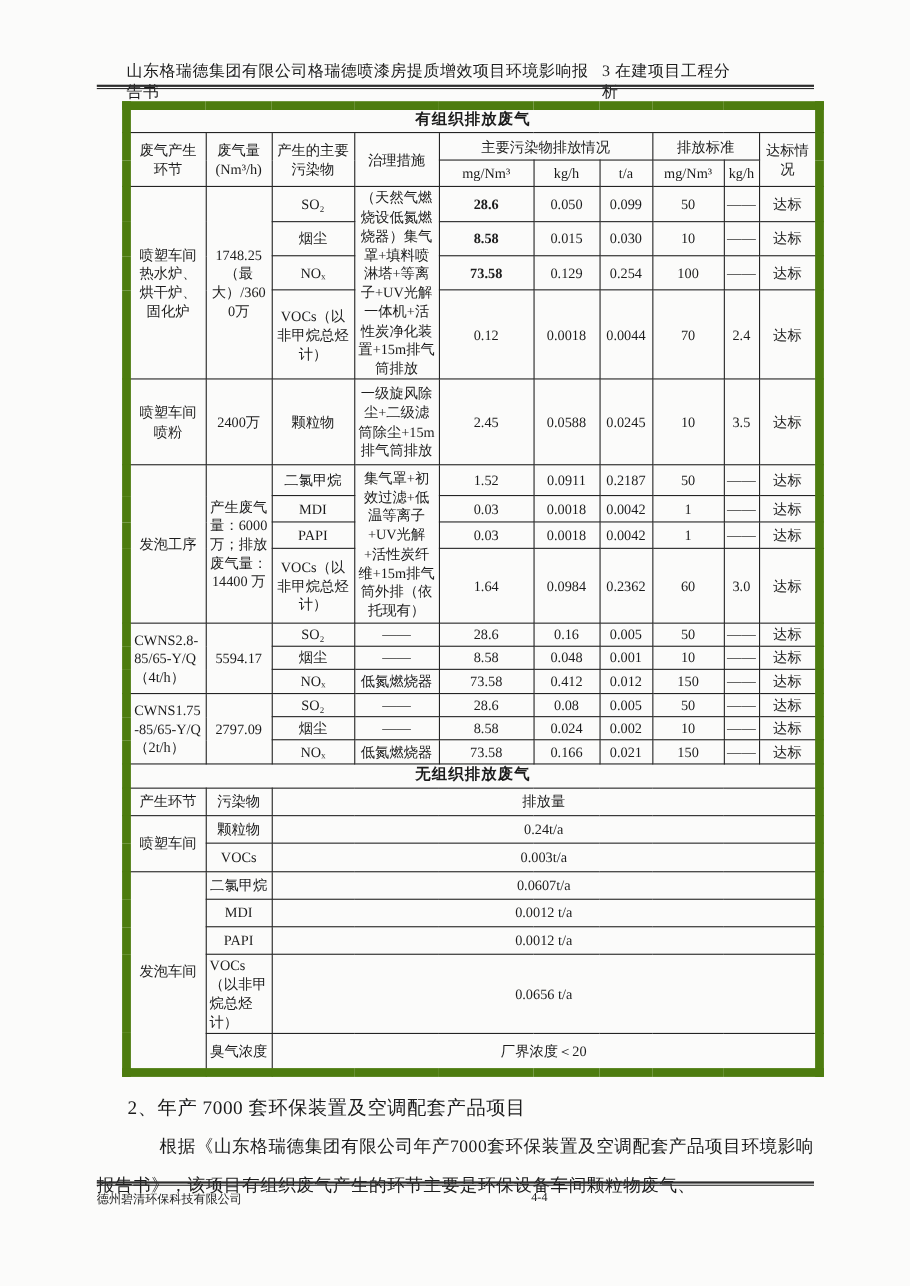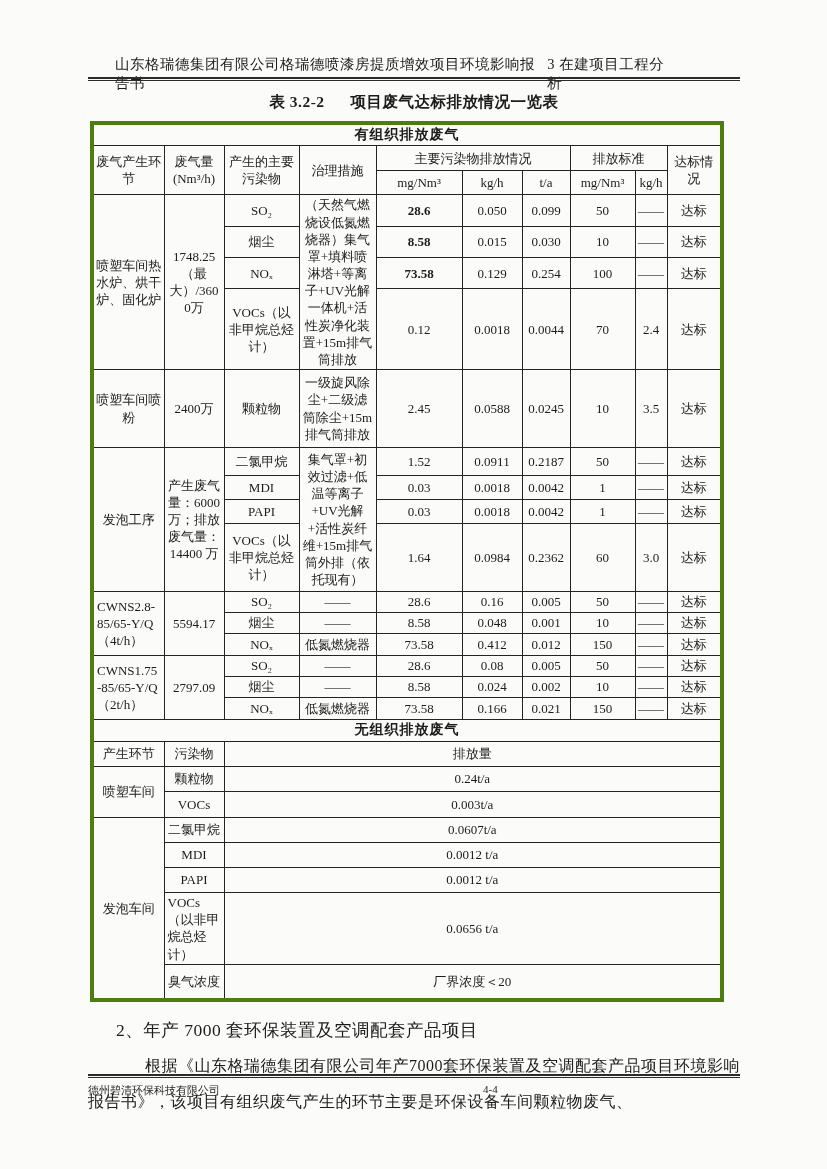--- a/index.html
+++ b/index.html
@@ -21,22 +21,22 @@
     border-top:2px solid #2c2c2c;border-bottom:1px solid #2c2c2c;
   }
   .doc{position:absolute;top:92px;left:88px;width:652px;}
   .table-title{
     text-align:center;font-weight:bold;font-size:15.5px;
     margin:0 0 8px 0;letter-spacing:0.5px;
   }
   .table-title .num{margin-right:26px;}
   table.emissions{
     border-collapse:collapse;table-layout:fixed;
-    width:630px;margin-left:2px;
-    border:4px solid #4d7c0f;
+    width:630px;margin-left:23px;
+    border:8px solid #4d7c0f;
   }
   td{
     border:1px solid #242424;
     text-align:center;vertical-align:middle;
     padding:1px 2px;font-size:13px;line-height:1.32;
     overflow:hidden;word-break:break-word;
   }
   td.sec{font-weight:bold;font-size:14px;letter-spacing:1px;}
   td.bold{font-weight:bold;}
   td.ta-left{text-align:left;word-break:break-all;padding-left:3px;}
@@ -58,23 +58,20 @@
 <body>
 
 <div class="running-header">
   <span class="lh">山东格瑞德集团有限公司格瑞德喷漆房提质增效项目环境影响报告书</span>
   <span class="rh">3 在建项目工程分析</span>
 </div>
 <div class="header-rule"></div>
 
 <div class="doc">
 
-  <div class="table-title">
-    <span class="num">表 3.2-2</span><span>项目废气达标排放情况一览表</span>
-  </div>
 
   <table class="emissions">
     <colgroup>
       <col style="width:72px">
         <col style="width:60px">
         <col style="width:75px">
         <col style="width:77px">
       <col style="width:86px">
         <col style="width:60px">
         <col style="width:48px">

